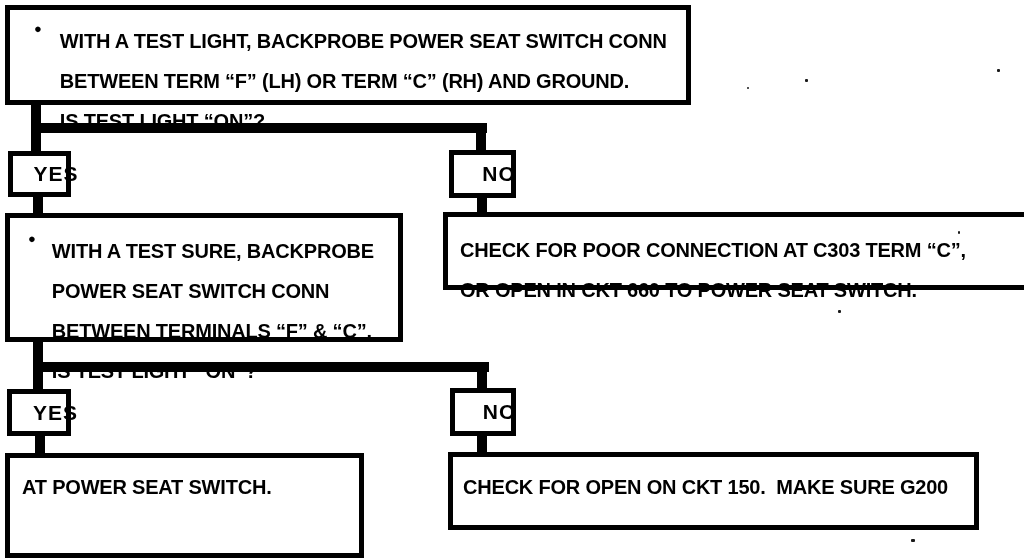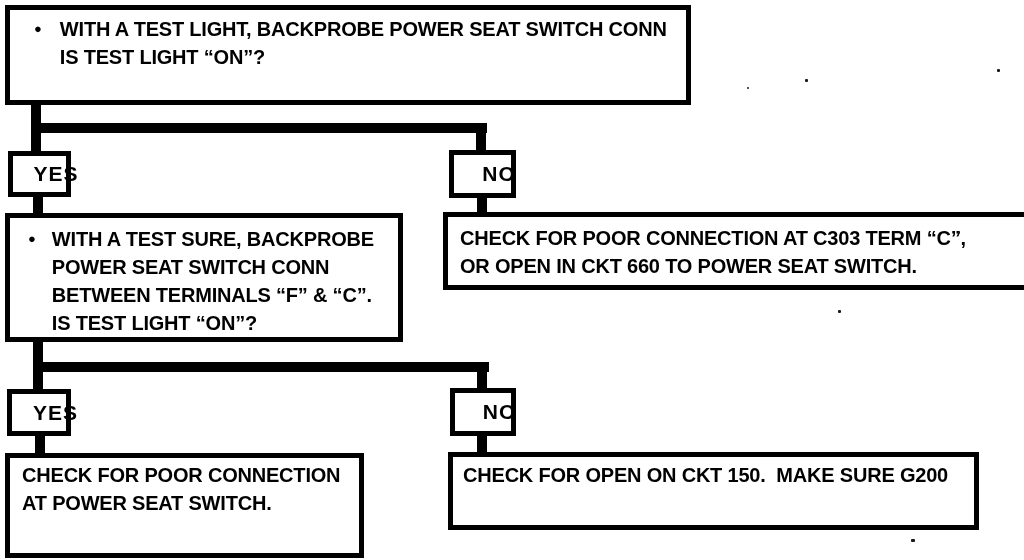--- a/index.html
+++ b/index.html
@@ -23,21 +23,21 @@
     position: absolute;
     background: #000;
   }
   .box-text {
     font-weight: 700;
     font-size: 20px;
     line-height: 28px;
     letter-spacing: -0.2px;
     color: #000;
   }
-  .line { white-space: pre; }
+  .line { white-space: pre; margin-top: 12px; }
   .q-flex { display: flex; align-items: flex-start; }
   .bullet {
     font-size: 13px;
     line-height: 28px;
     flex: 0 0 auto;
   }
   .yn {
     display: flex;
     align-items: center;
     justify-content: center;
@@ -93,20 +93,21 @@
   <div class="conn" id="c6"></div>
   <div class="conn" id="c7"></div>
   <div class="conn" id="c8"></div>
   <div class="conn" id="c9"></div>
   <div class="conn" id="c10"></div>
 
   <div class="node q-flex" id="q1">
     <span class="bullet">●</span>
     <div class="box-text">
       <div class="line">WITH A TEST LIGHT, BACKPROBE POWER SEAT SWITCH CONN</div>
+      <div class="line">BETWEEN TERM “F” (LH) OR TERM “C” (RH) AND GROUND.</div>
       <div class="line">IS TEST LIGHT “ON”?</div>
     </div>
   </div>
 
   <div class="node yn" id="yes1">
     <span class="yn-label">YES</span>
   </div>
   <div class="node yn" id="no1">
     <span class="yn-label">NO</span>
   </div>
@@ -130,21 +131,20 @@
 
   <div class="node yn" id="yes2">
     <span class="yn-label">YES</span>
   </div>
   <div class="node yn" id="no2">
     <span class="yn-label">NO</span>
   </div>
 
   <div class="node" id="a2">
     <div class="box-text">
-      <div class="line">CHECK FOR POOR CONNECTION</div>
       <div class="line">AT POWER SEAT SWITCH.</div>
     </div>
   </div>
 
   <div class="node" id="a3">
     <div class="box-text">
       <div class="line">CHECK FOR OPEN ON CKT 150.  MAKE SURE G200</div>
     </div>
   </div>
 

